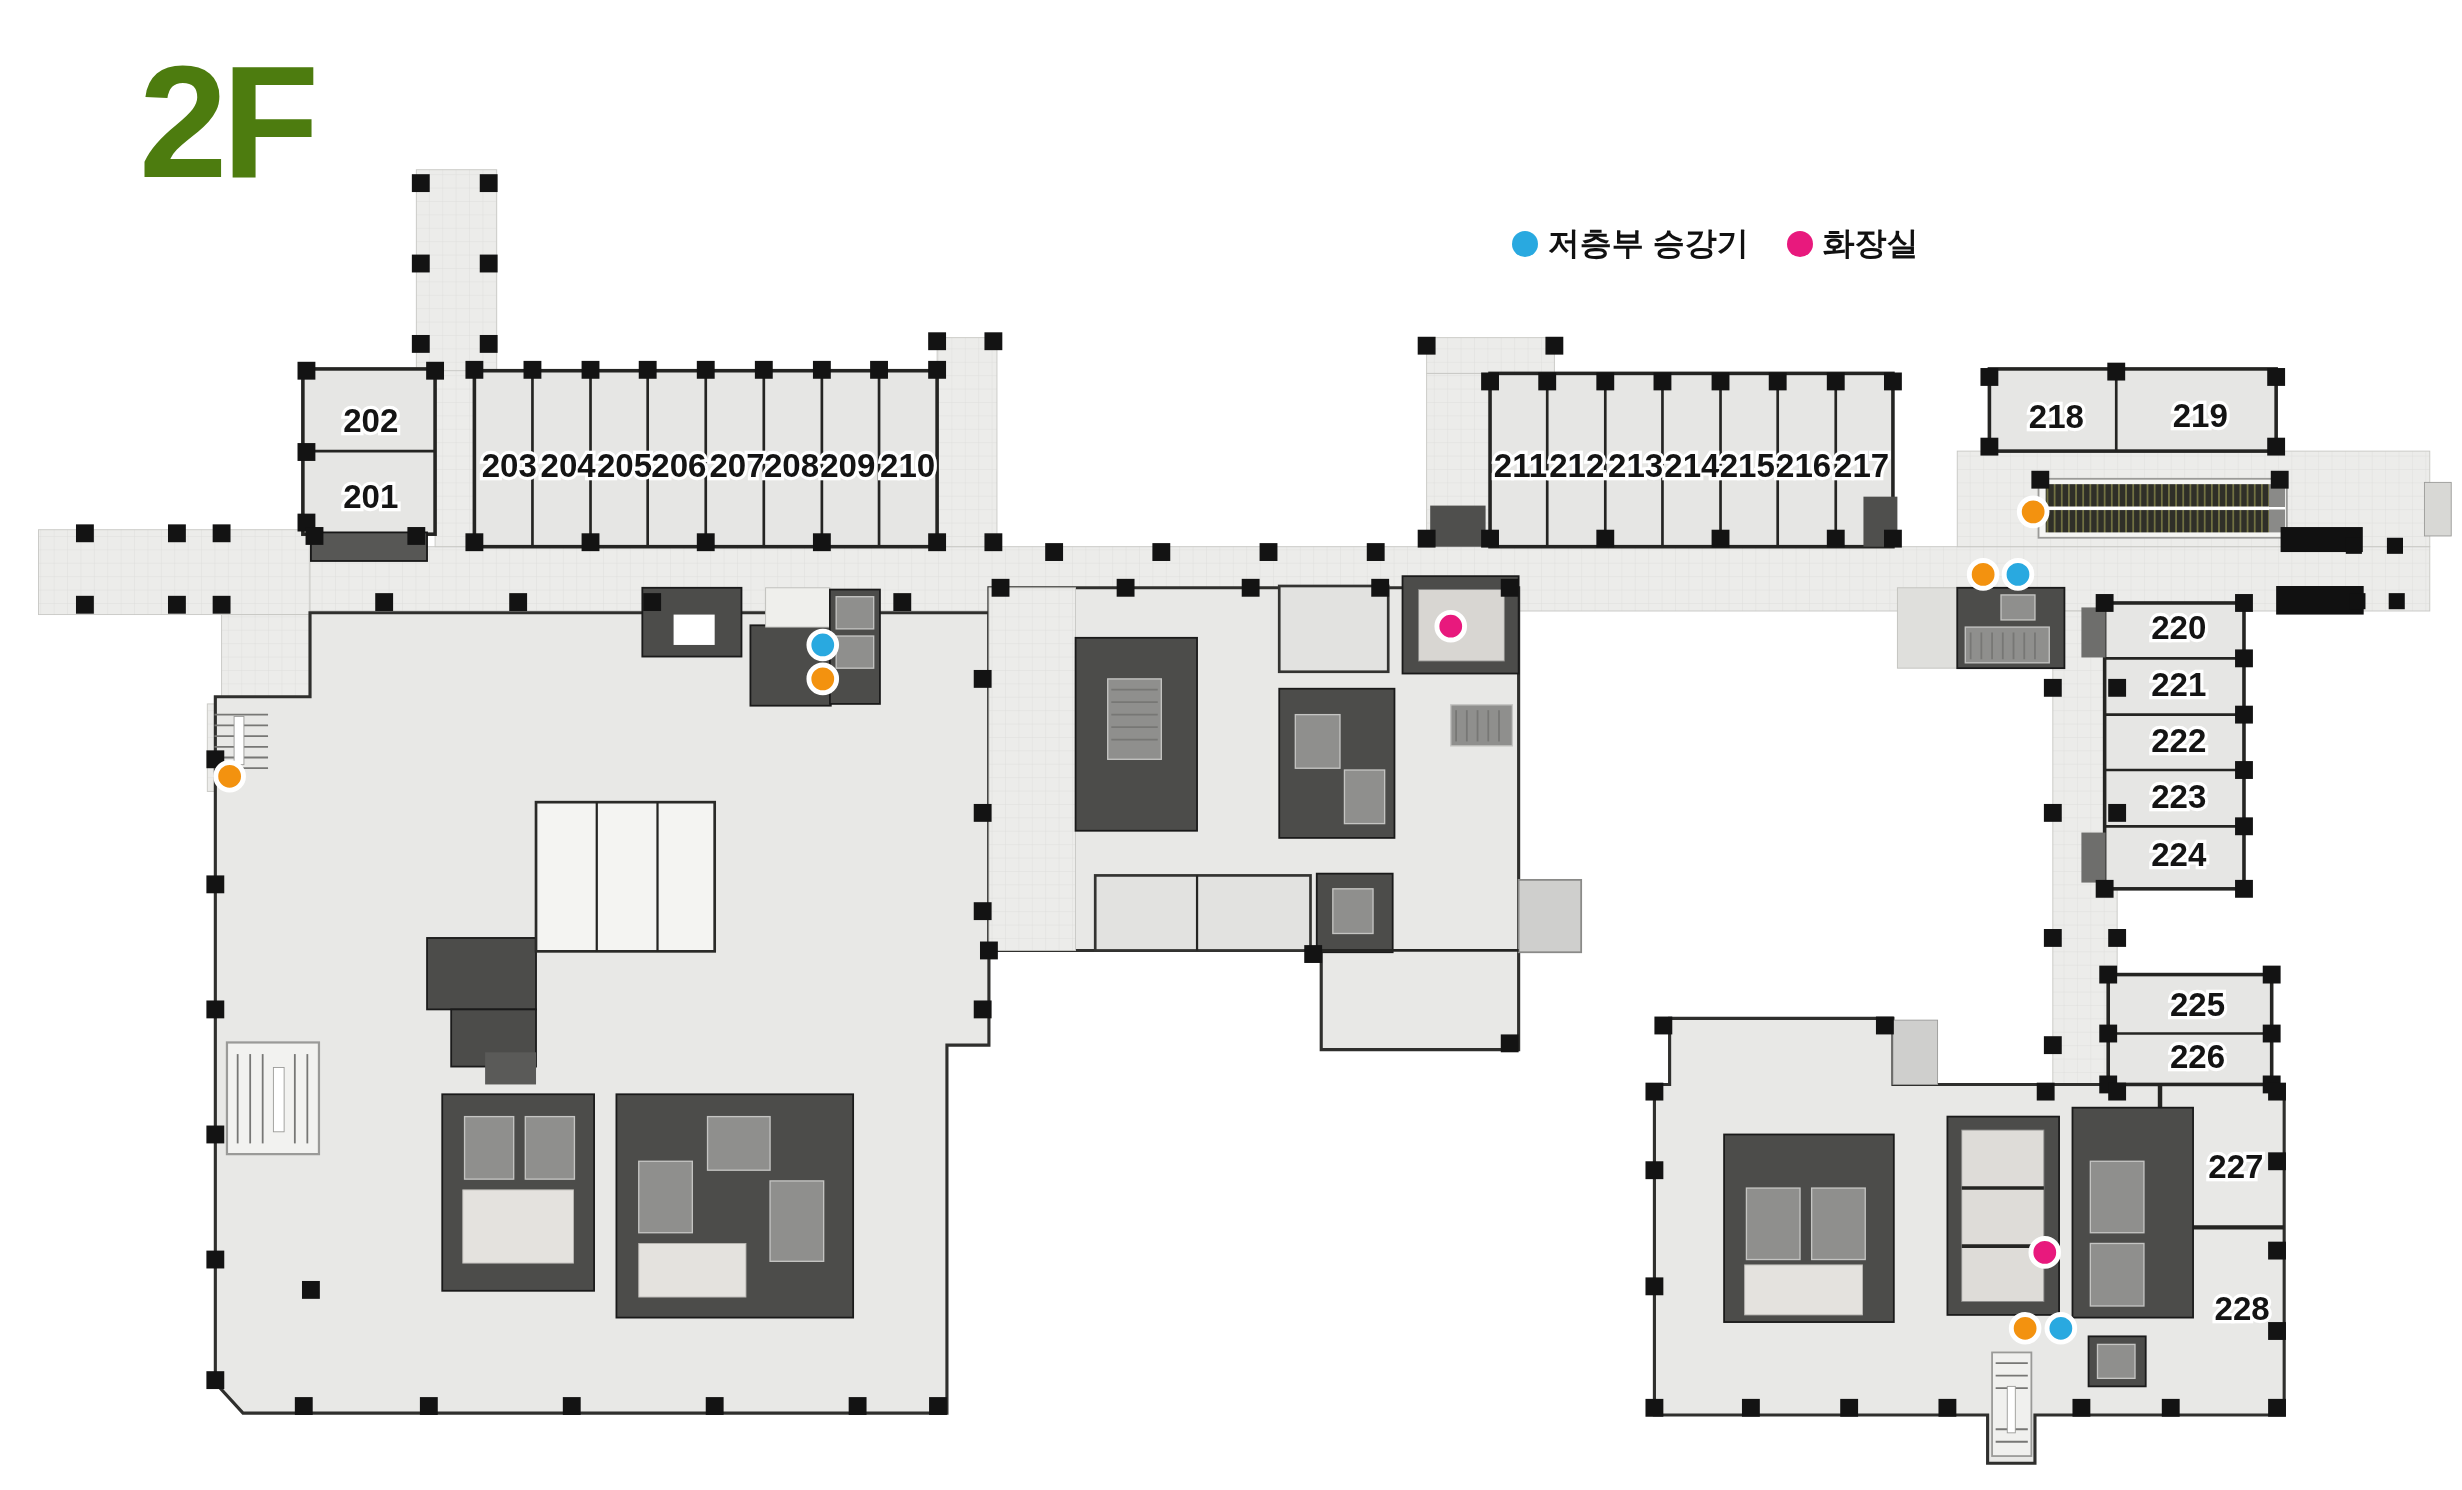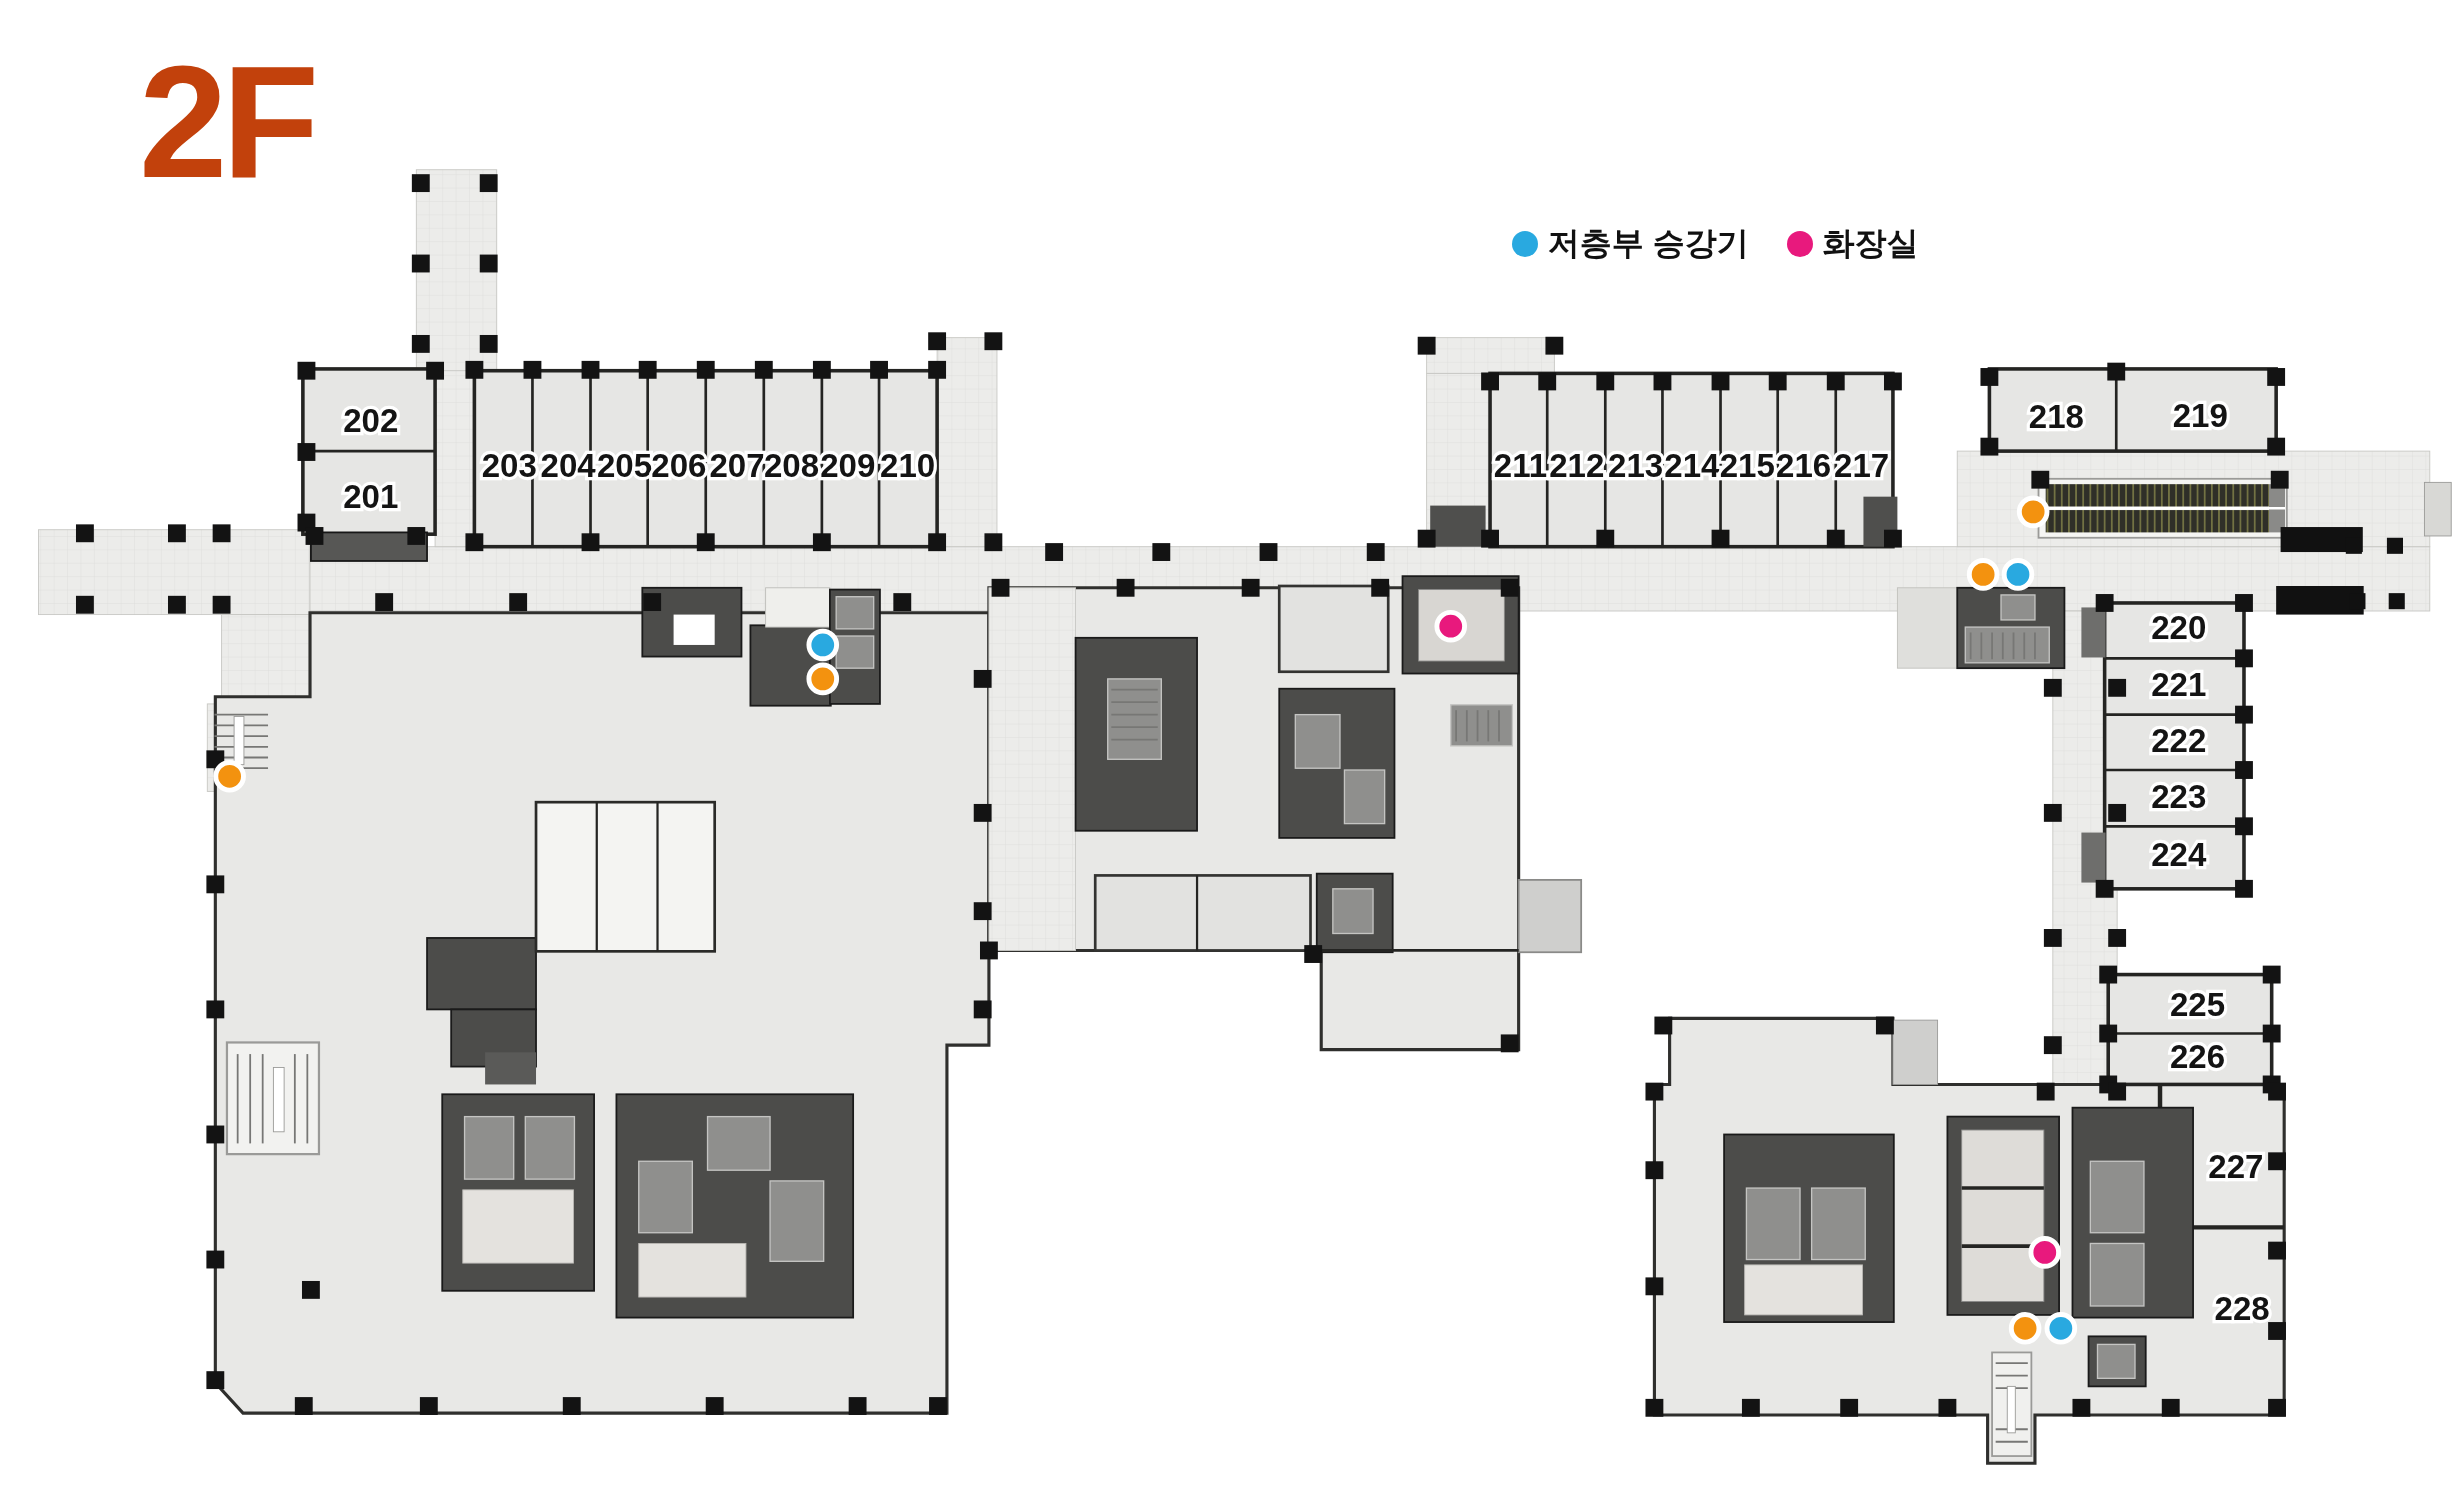--- a/index.html
+++ b/index.html
@@ -423,21 +423,21 @@
         <circle cx="1624" cy="701" r="15.5" fill="#e8197d" stroke="#ffffff" stroke-width="5.5"></circle>
         <circle cx="2276" cy="573" r="15.5" fill="#f3920f" stroke="#ffffff" stroke-width="5.5"></circle>
         <circle cx="2220" cy="643" r="15.5" fill="#f3920f" stroke="#ffffff" stroke-width="5.5"></circle>
         <circle cx="2259" cy="643" r="15.5" fill="#29a9e0" stroke="#ffffff" stroke-width="5.5"></circle>
         <circle cx="2289" cy="1402" r="15.5" fill="#e8197d" stroke="#ffffff" stroke-width="5.5"></circle>
         <circle cx="2267" cy="1487" r="15.5" fill="#f3920f" stroke="#ffffff" stroke-width="5.5"></circle>
         <circle cx="2307" cy="1487" r="15.5" fill="#29a9e0" stroke="#ffffff" stroke-width="5.5"></circle>
       </g>
   </svg>
 
-  <div class="floor-title" style="color: #c2410c;">2F</div>
+  <div class="floor-title" style="color: #4d7c0f;">2F</div>
 
   <div class="legend">
     <div class="legend-item">
       <span class="legend-dot" style="background: rgb(41, 169, 224);"></span>
       <span class="legend-label">저층부 승강기</span>
     </div>
     <div class="legend-item">
       <span class="legend-dot" style="background: rgb(232, 25, 125);"></span>
       <span class="legend-label">화장실</span>
     </div>

